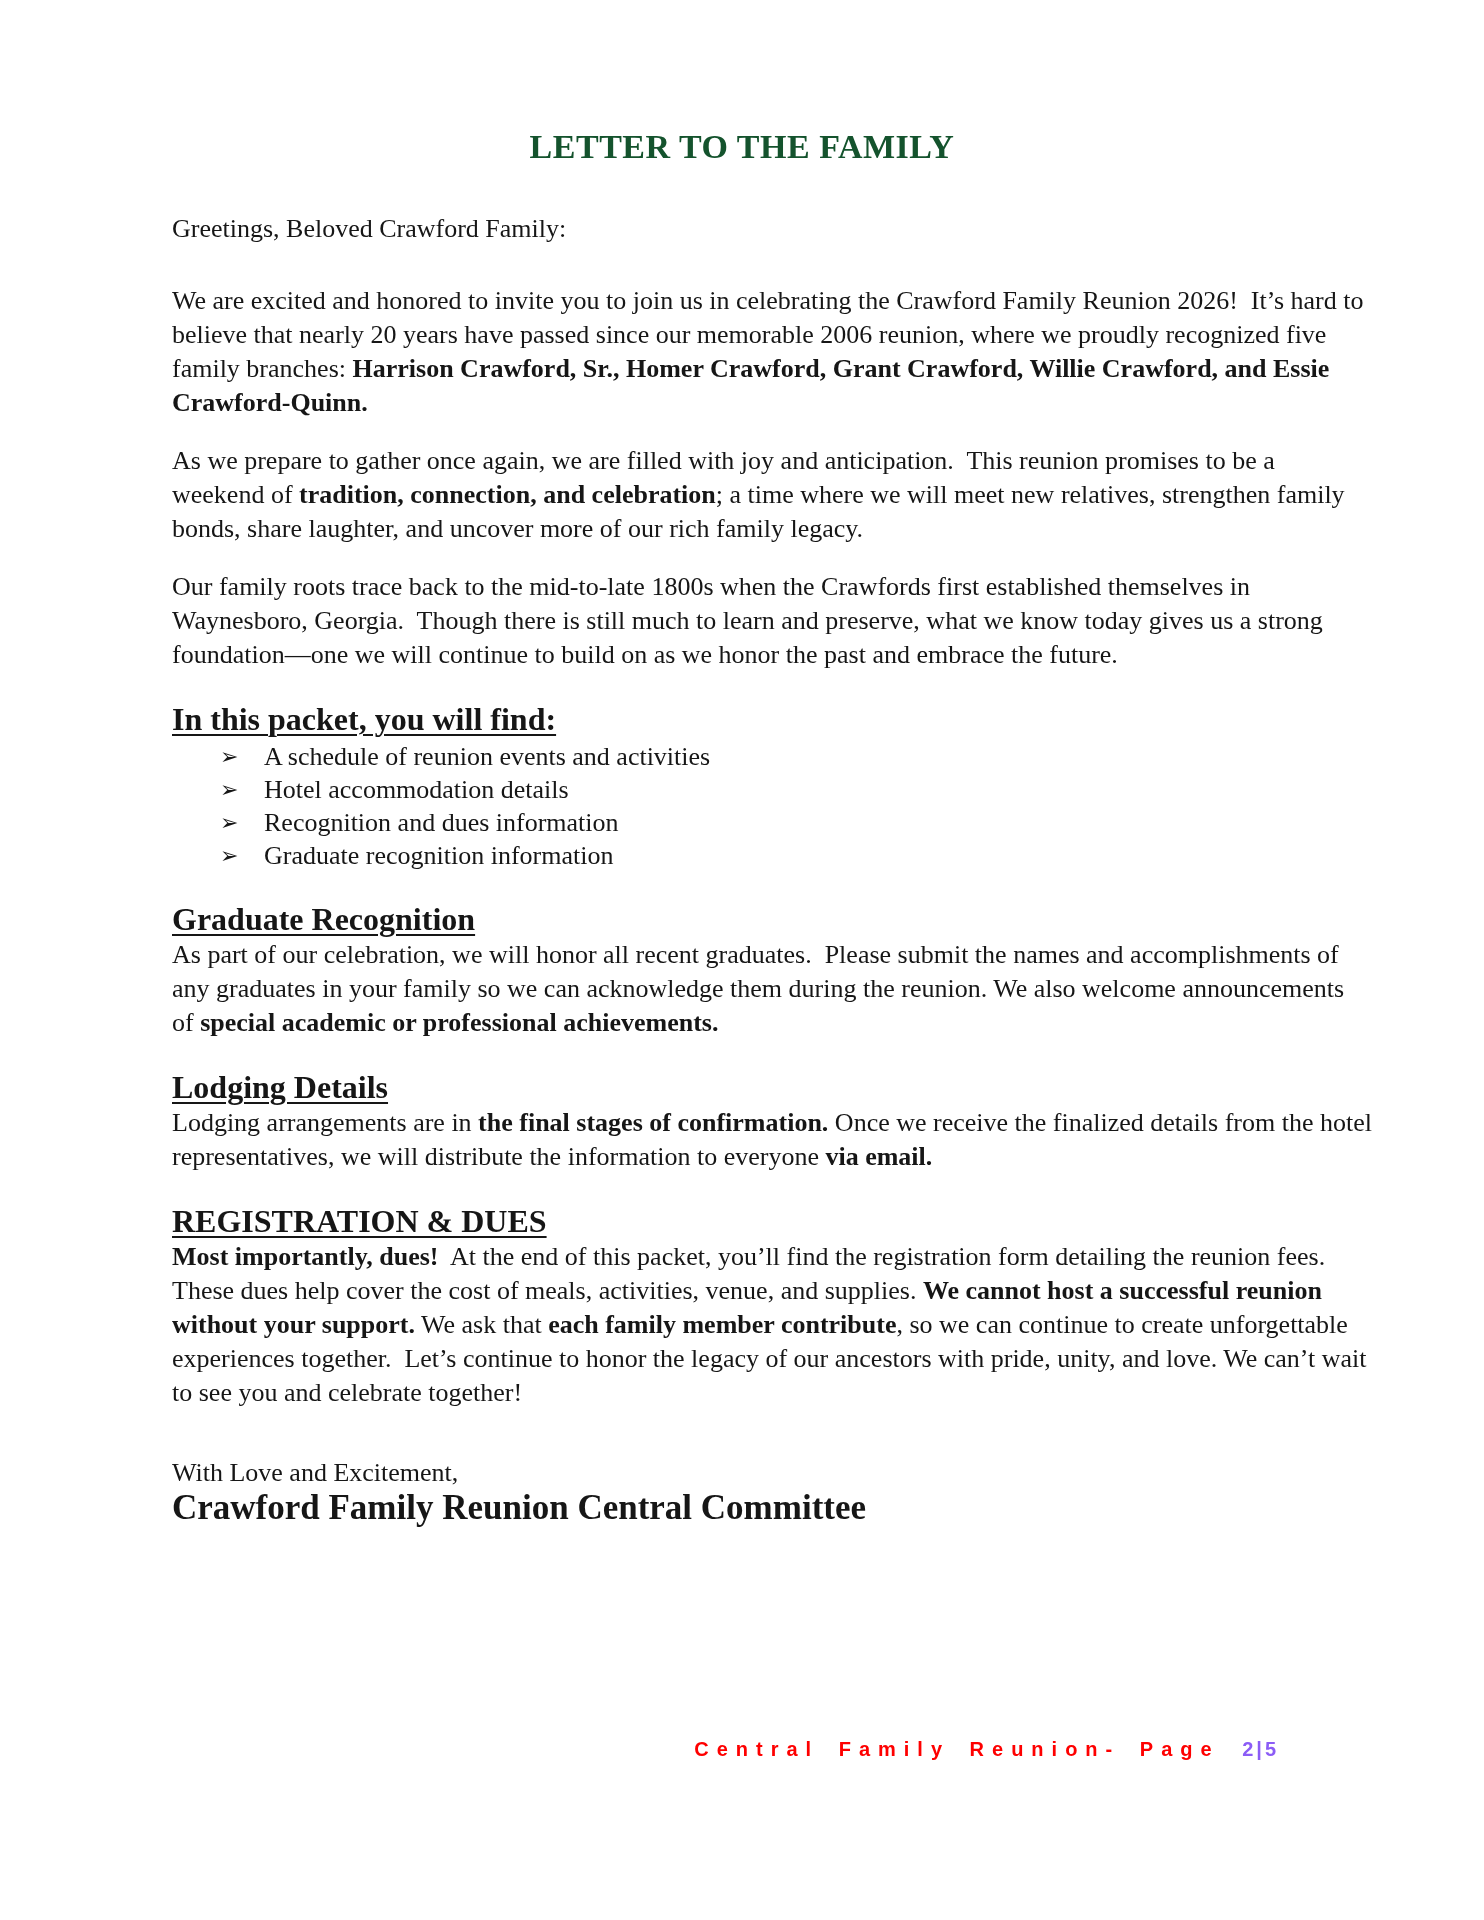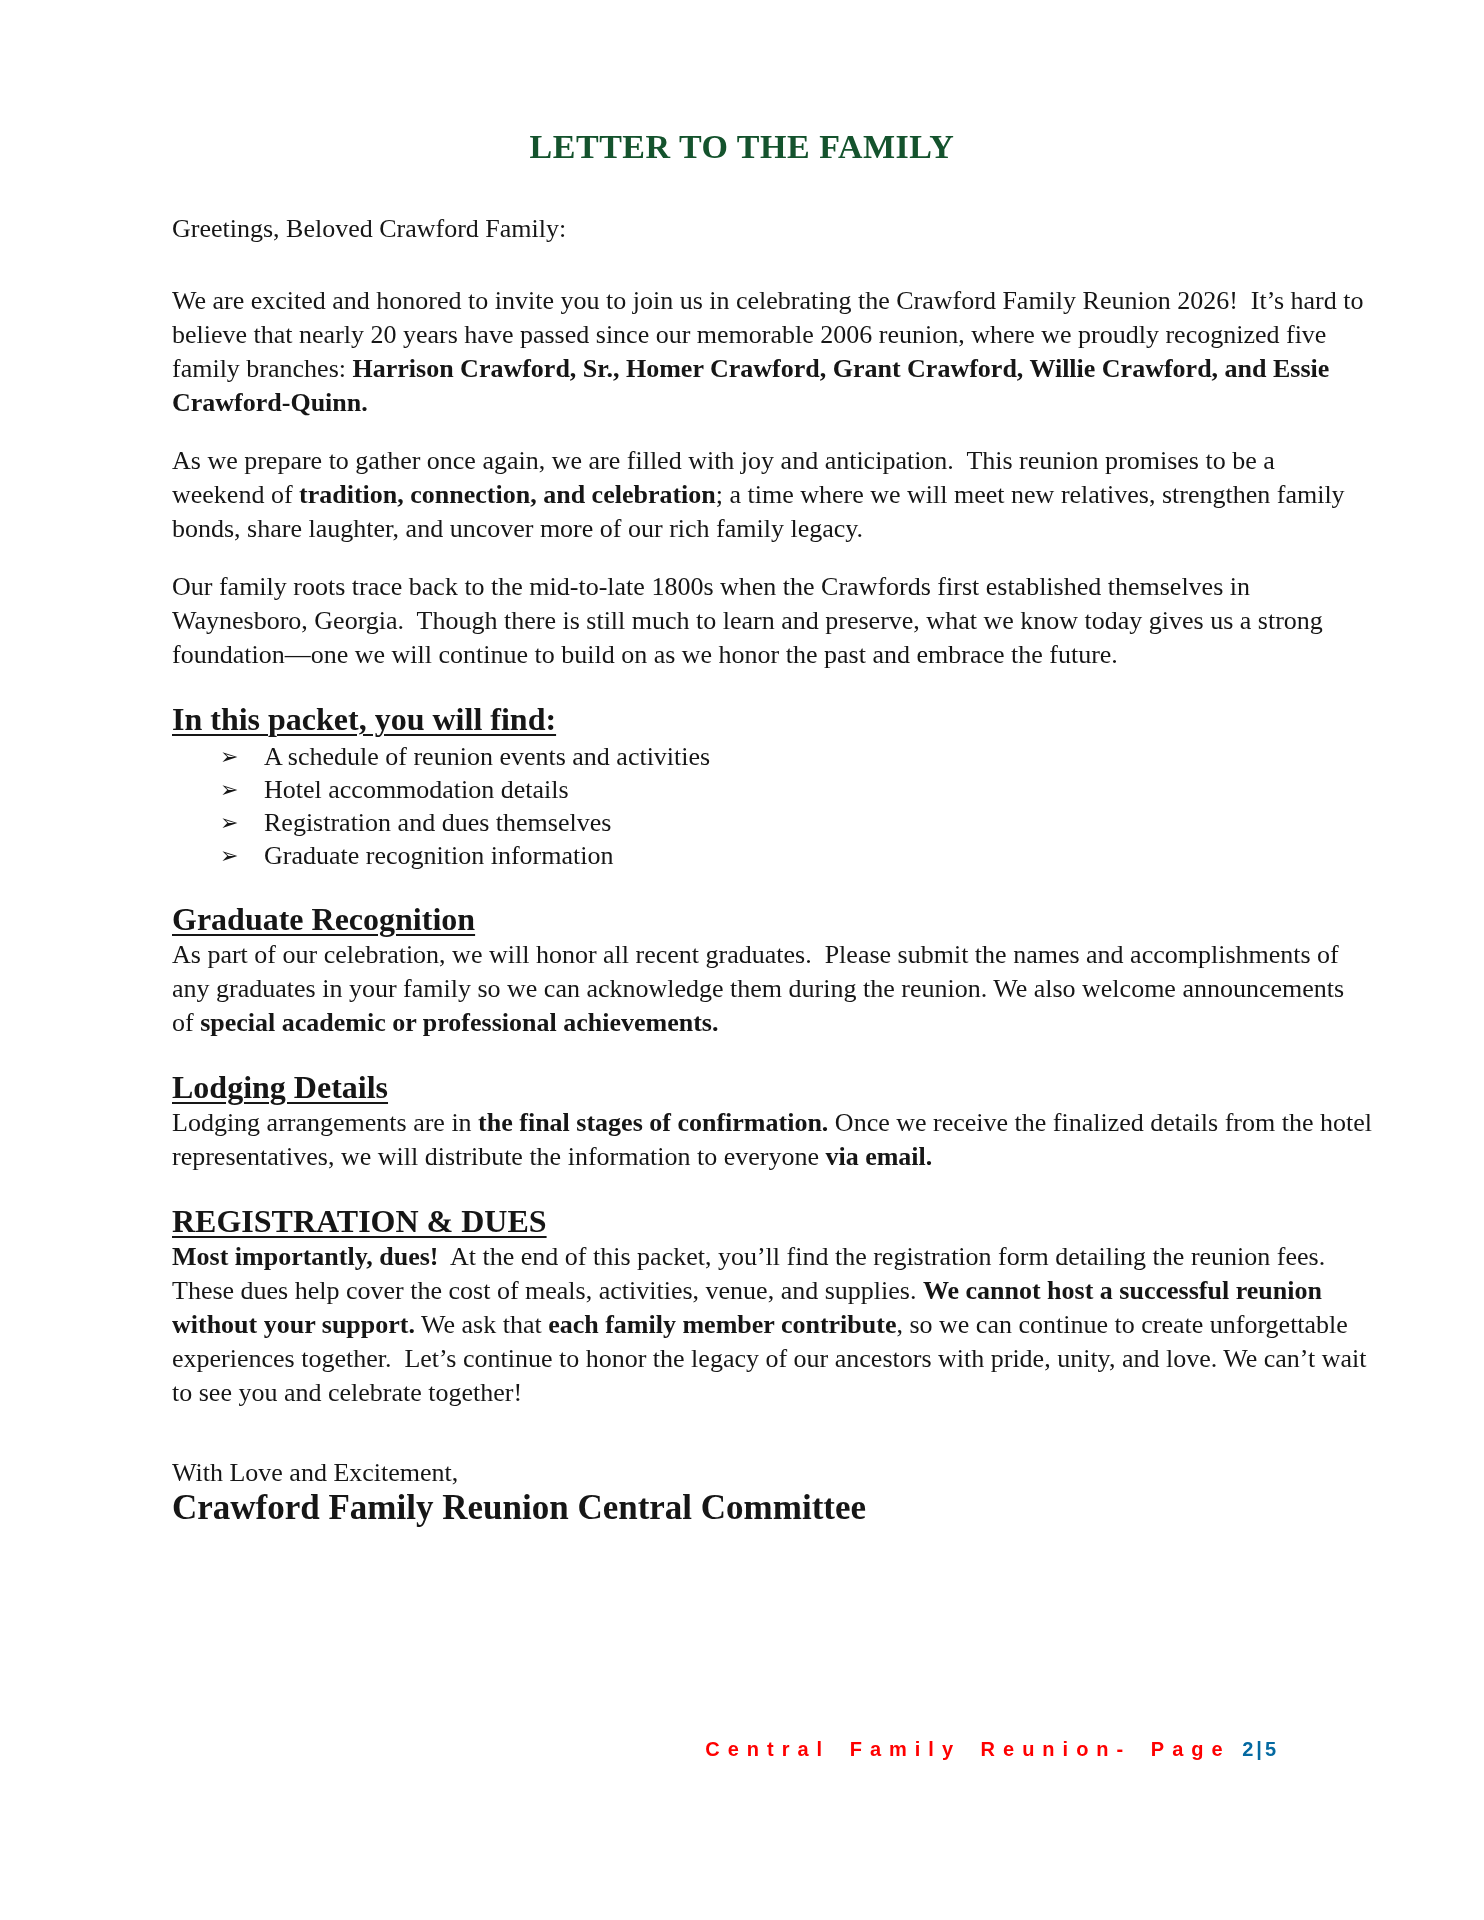--- a/index.html
+++ b/index.html
@@ -82,23 +82,23 @@
     font-weight: bold;
     font-size: 20px;
     white-space: nowrap;
   }
   .footer-label {
     color: #fe0000;
     letter-spacing: 8px;
     word-spacing: 6px;
   }
   .footer-page {
-    color: #0369a1;
+    color: #8b5cf6;
     letter-spacing: 3px;
-    margin-left: 6px;
+    margin-left: 17px;
   }
 </style>
 </head>
 <body>
 
 <div class="page">
 
   <h1 class="title">LETTER TO THE FAMILY</h1>
 
   <p class="para salutation">Greetings, Beloved Crawford Family:</p>
@@ -115,21 +115,21 @@
       <li>
         <span class="bullet-glyph">➢</span>
         <span>A schedule of reunion events and activities</span>
       </li>
       <li>
         <span class="bullet-glyph">➢</span>
         <span>Hotel accommodation details</span>
       </li>
       <li>
         <span class="bullet-glyph">➢</span>
-        <span>Registration and dues themselves</span>
+        <span>Recognition and dues information</span>
       </li>
       <li>
         <span class="bullet-glyph">➢</span>
         <span>Graduate recognition information</span>
       </li>
     </ul>
   </div>
 
   <div class="section">
     <h2 class="section-heading">Graduate Recognition</h2>

